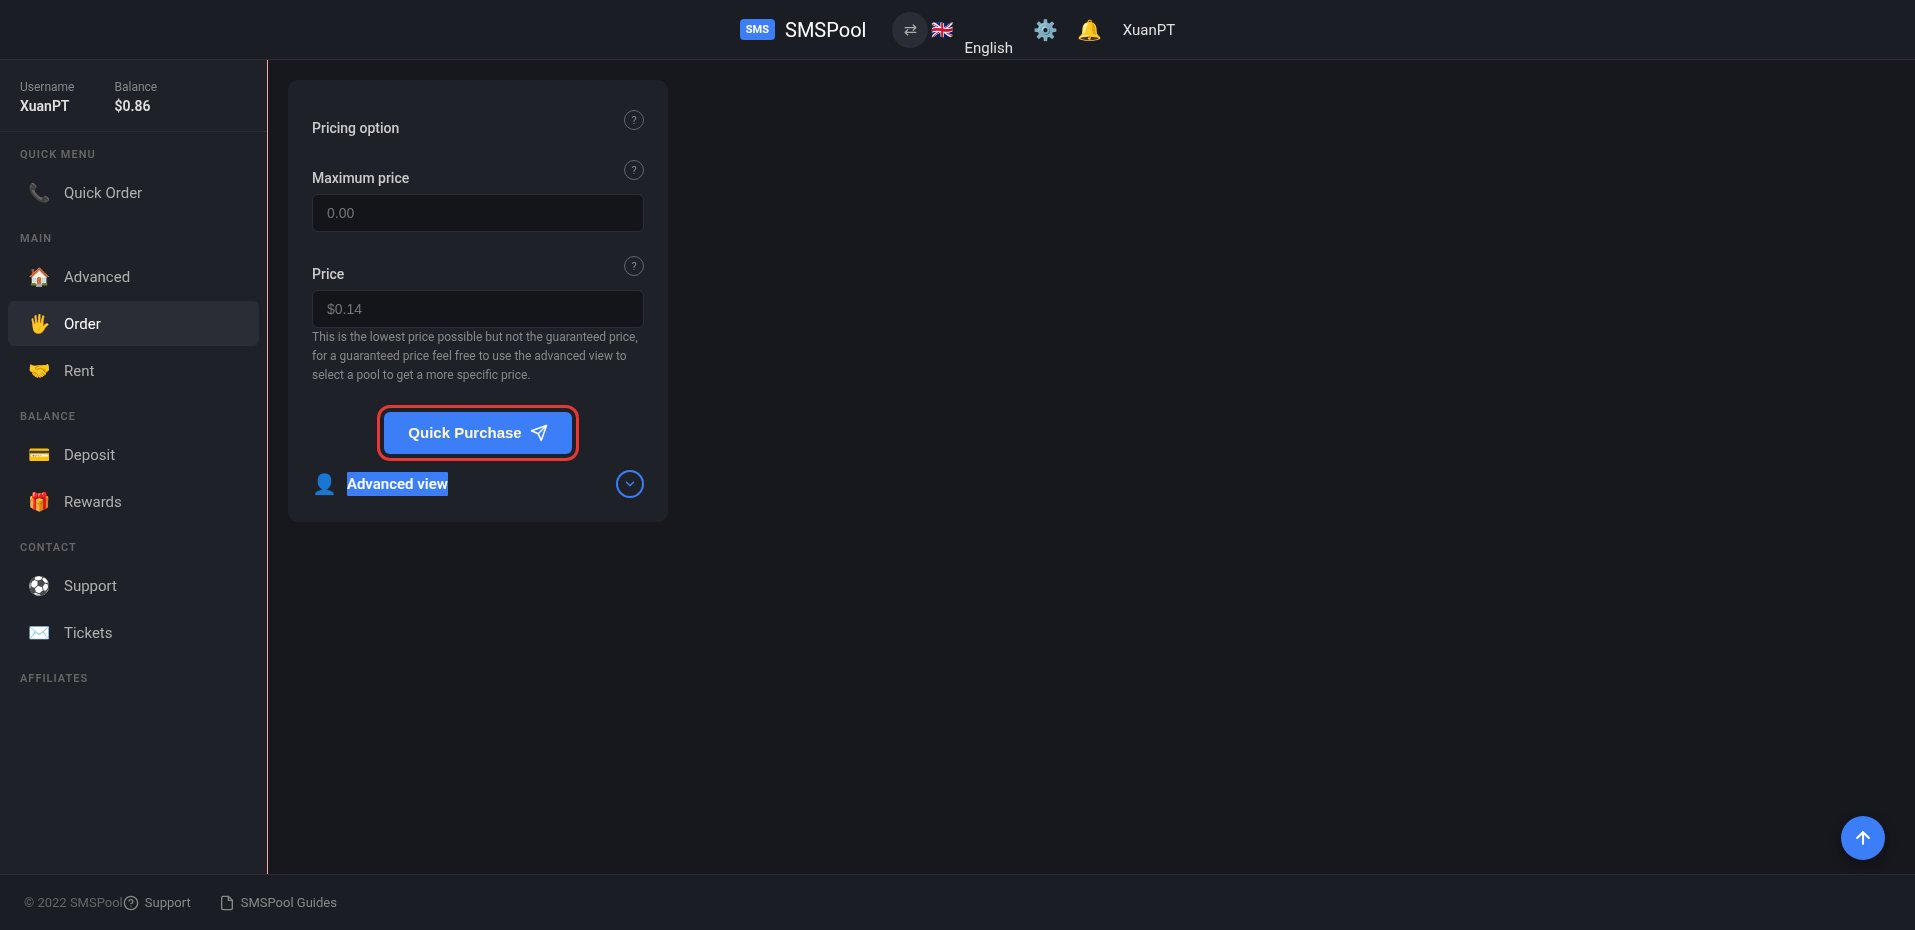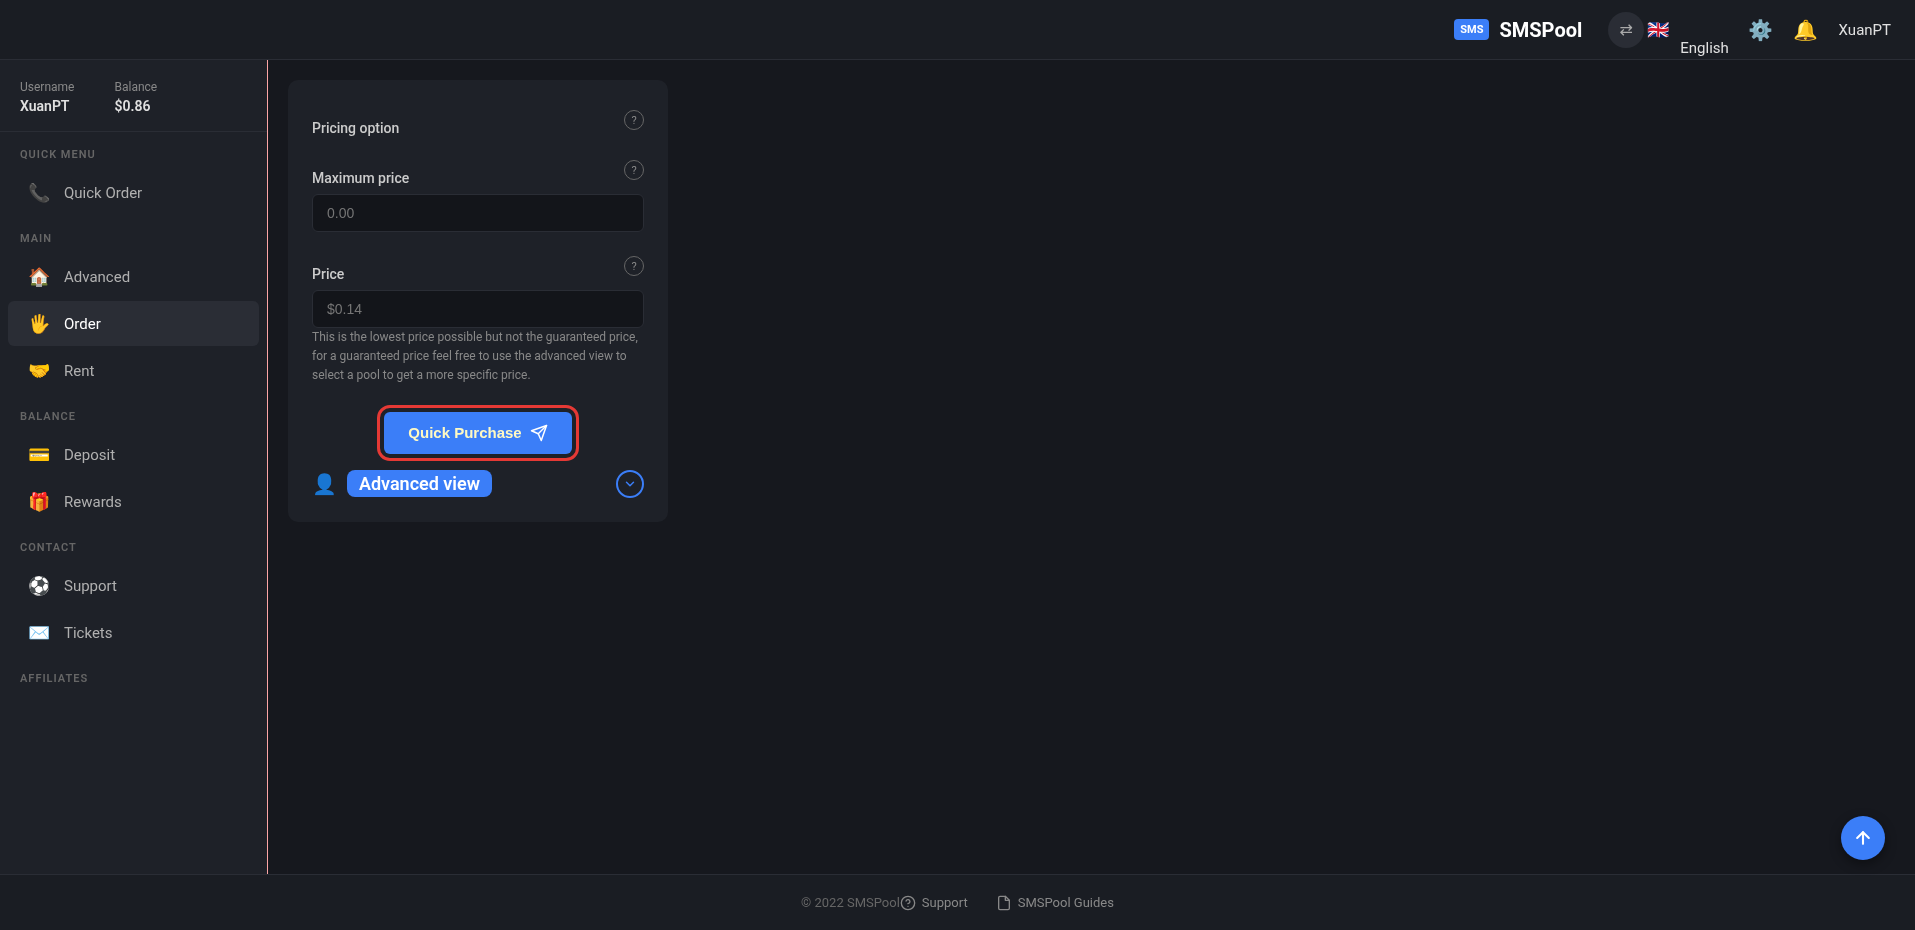--- a/index.html
+++ b/index.html
@@ -14,40 +14,40 @@
       overflow: hidden;
     }
 
     
     .top-header {
       background: #1a1d23;
       border-bottom: 1px solid #2a2d35;
       height: 60px;
       display: flex;
       align-items: center;
-      justify-content: flex-end;
+      justify-content: center;
       padding: 0 24px;
       flex-shrink: 0;
     }
     .logo-area {
       display: flex;
       align-items: center;
       gap: 10px;
     }
     .logo-badge {
       background: #3b7ef8;
       color: white;
       font-size: 11px;
       font-weight: 700;
       padding: 4px 6px;
       border-radius: 4px;
     }
     .logo-text {
       font-size: 20px;
-      font-weight: 700;
+      font-weight: 400;
       color: #ffffff;
     }
     .toggle-btn {
       background: #2a2d35;
       border: none;
       border-radius: 50%;
       width: 36px;
       height: 36px;
       cursor: pointer;
       display: flex;
@@ -246,23 +246,23 @@
       align-items: center;
       gap: 10px;
     }
     .adv-icon {
       font-size: 20px;
       color: #888;
     }
     .advanced-view-badge {
       background: #3b7ef8;
       color: white;
-      border-radius: 8px;
-      padding: 3px 12px;
-      font-size: 18px;
+      border-radius: 1px;
+      padding: 3px 0;
+      font-size: 15px;
       font-weight: 600;
       cursor: pointer;
     }
     .adv-chevron {
       width: 28px;
       height: 28px;
       border-radius: 50%;
       border: 2px solid #3b7ef8;
       display: flex;
       align-items: center;
@@ -272,21 +272,21 @@
       cursor: pointer;
     }
 
     
     .footer {
       background: #1a1d23;
       border-top: 1px solid #2a2d35;
       height: 56px;
       display: flex;
       align-items: center;
-      justify-content: center;
+      justify-content: flex-start;
       padding: 0 24px;
       flex-shrink: 0;
     }
     .footer-left {
       font-size: 13px;
       color: #666;
     }
     .footer-right {
       display: flex;
       align-items: center;

